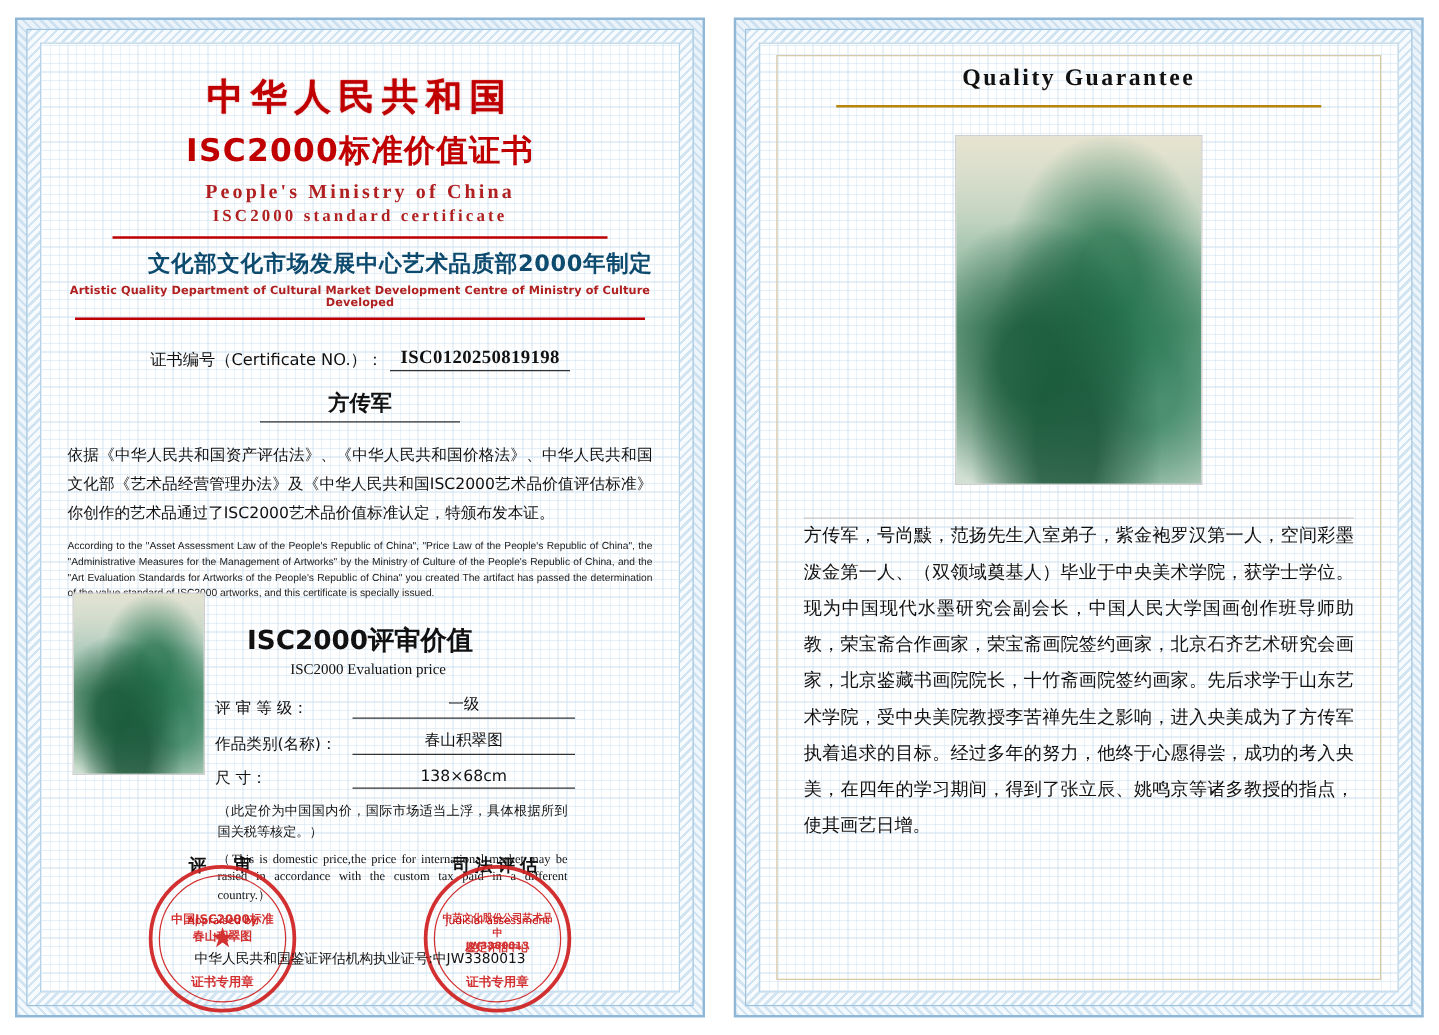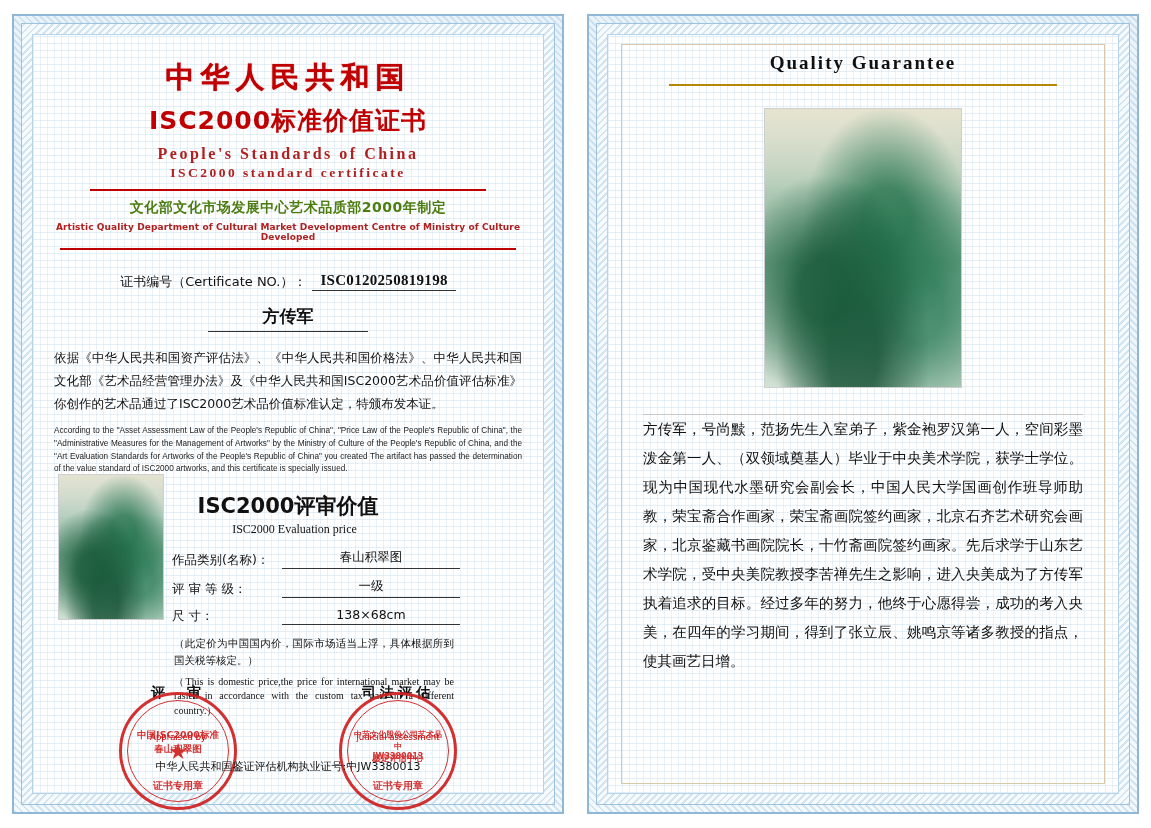--- a/index.html
+++ b/index.html
@@ -73,22 +73,22 @@
     font-size:16px;letter-spacing:2.5px;margin-top:8px;
     font-family:"Liberation Serif",serif;
   }
   .l-title-en2{
     text-align:center;color:#b02020;font-weight:bold;
     font-size:13.5px;letter-spacing:2.5px;margin-top:2px;
     font-family:"Liberation Serif",serif;
   }
   .rule-red{height:2px;background:#c00000;margin:8px 36px 0 36px;}
   .l-dept{
-    text-align:center;color:#4d7c0f;font-weight:bold;
-    font-size:14px;letter-spacing:.5px;margin-top:8px;
+    text-align:right;color:#0c4a6e;font-weight:bold;
+    font-size:18px;letter-spacing:.5px;margin-top:8px;
   }
   .l-dept-en{
     text-align:center;color:#b02020;font-weight:bold;
     font-size:9px;margin-top:5px;letter-spacing:.1px;
   }
   .rule-red2{height:2px;background:#c00000;margin:6px 6px 0 6px;}
 
   .qr{
     position:absolute;right:16px;top:60px;
     width:72px;text-align:center;
@@ -233,21 +233,21 @@
   <div class="cert">
     <div class="border-outer"></div>
     <div class="border-mid"></div>
     <div class="border-in"></div>
     <div class="guilloche"></div>
 
     <div class="content">
 
       <div class="l-title1">中华人民共和国</div>
       <div class="l-title2">ISC2000标准价值证书</div>
-      <div class="l-title-en1">People's Standards of China</div>
+      <div class="l-title-en1">People's Ministry of China</div>
       <div class="l-title-en2">ISC2000 standard certificate</div>
       <div class="rule-red"></div>
       <div class="l-dept">文化部文化市场发展中心艺术品质部2000年制定</div>
       <div class="l-dept-en">Artistic Quality Department of Cultural Market Development Centre of Ministry of Culture Developed</div>
       <div class="rule-red2"></div>
 
 
       <div class="certno-row">
         <span class="certno-label">证书编号（Certificate NO.）：</span>
         <span class="certno-val">ISC0120250819198</span>
@@ -256,26 +256,26 @@
       <div class="artist-name">方传军</div>
 
       <div class="body-cn">依据《中华人民共和国资产评估法》、《中华人民共和国价格法》、中华人民共和国文化部《艺术品经营管理办法》及《中华人民共和国ISC2000艺术品价值评估标准》你创作的艺术品通过了ISC2000艺术品价值标准认定，特颁布发本证。</div>
       <div class="body-en">According to the "Asset Assessment Law of the People's Republic of China", "Price Law of the People's Republic of China", the "Administrative Measures for the Management of Artworks" by the Ministry of Culture of the People's Republic of China, and the "Art Evaluation Standards for Artworks of the People's Republic of China" you created The artifact has passed the determination of the value standard of ISC2000 artworks, and this certificate is specially issued.</div>
 
       <div class="eval-title">ISC2000评审价值</div>
       <div class="eval-title-en">ISC2000 Evaluation price</div>
 
       <div class="fields">
         <div class="fld">
+          <span class="fld-label">评 审 等 级：</span>
+          <span class="fld-val">一级</span>
+        </div>
+        <div class="fld">
           <span class="fld-label">作品类别(名称)：</span>
           <span class="fld-val">春山积翠图</span>
-        </div>
-        <div class="fld">
-          <span class="fld-label">评 审 等 级：</span>
-          <span class="fld-val">一级</span>
         </div>
         <div class="fld">
           <span class="fld-label">尺 寸：</span>
           <span class="fld-val">138×68cm</span>
         </div>
       </div>
 
       <div class="note">（此定价为中国国内价，国际市场适当上浮，具体根据所到国关税等核定。）</div>
       <div class="note-en">（This is domestic price,the price for international market may be rasied in accordance with the custom tax paid in a different country.）</div>
 

